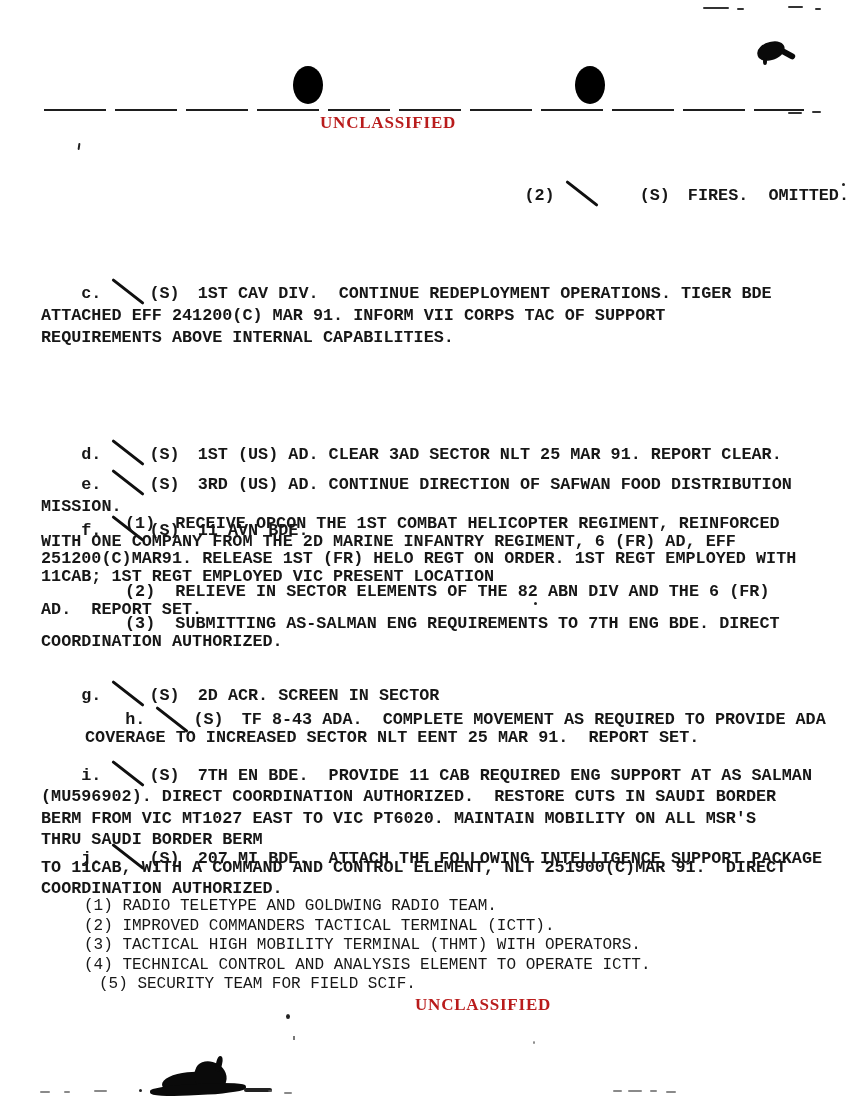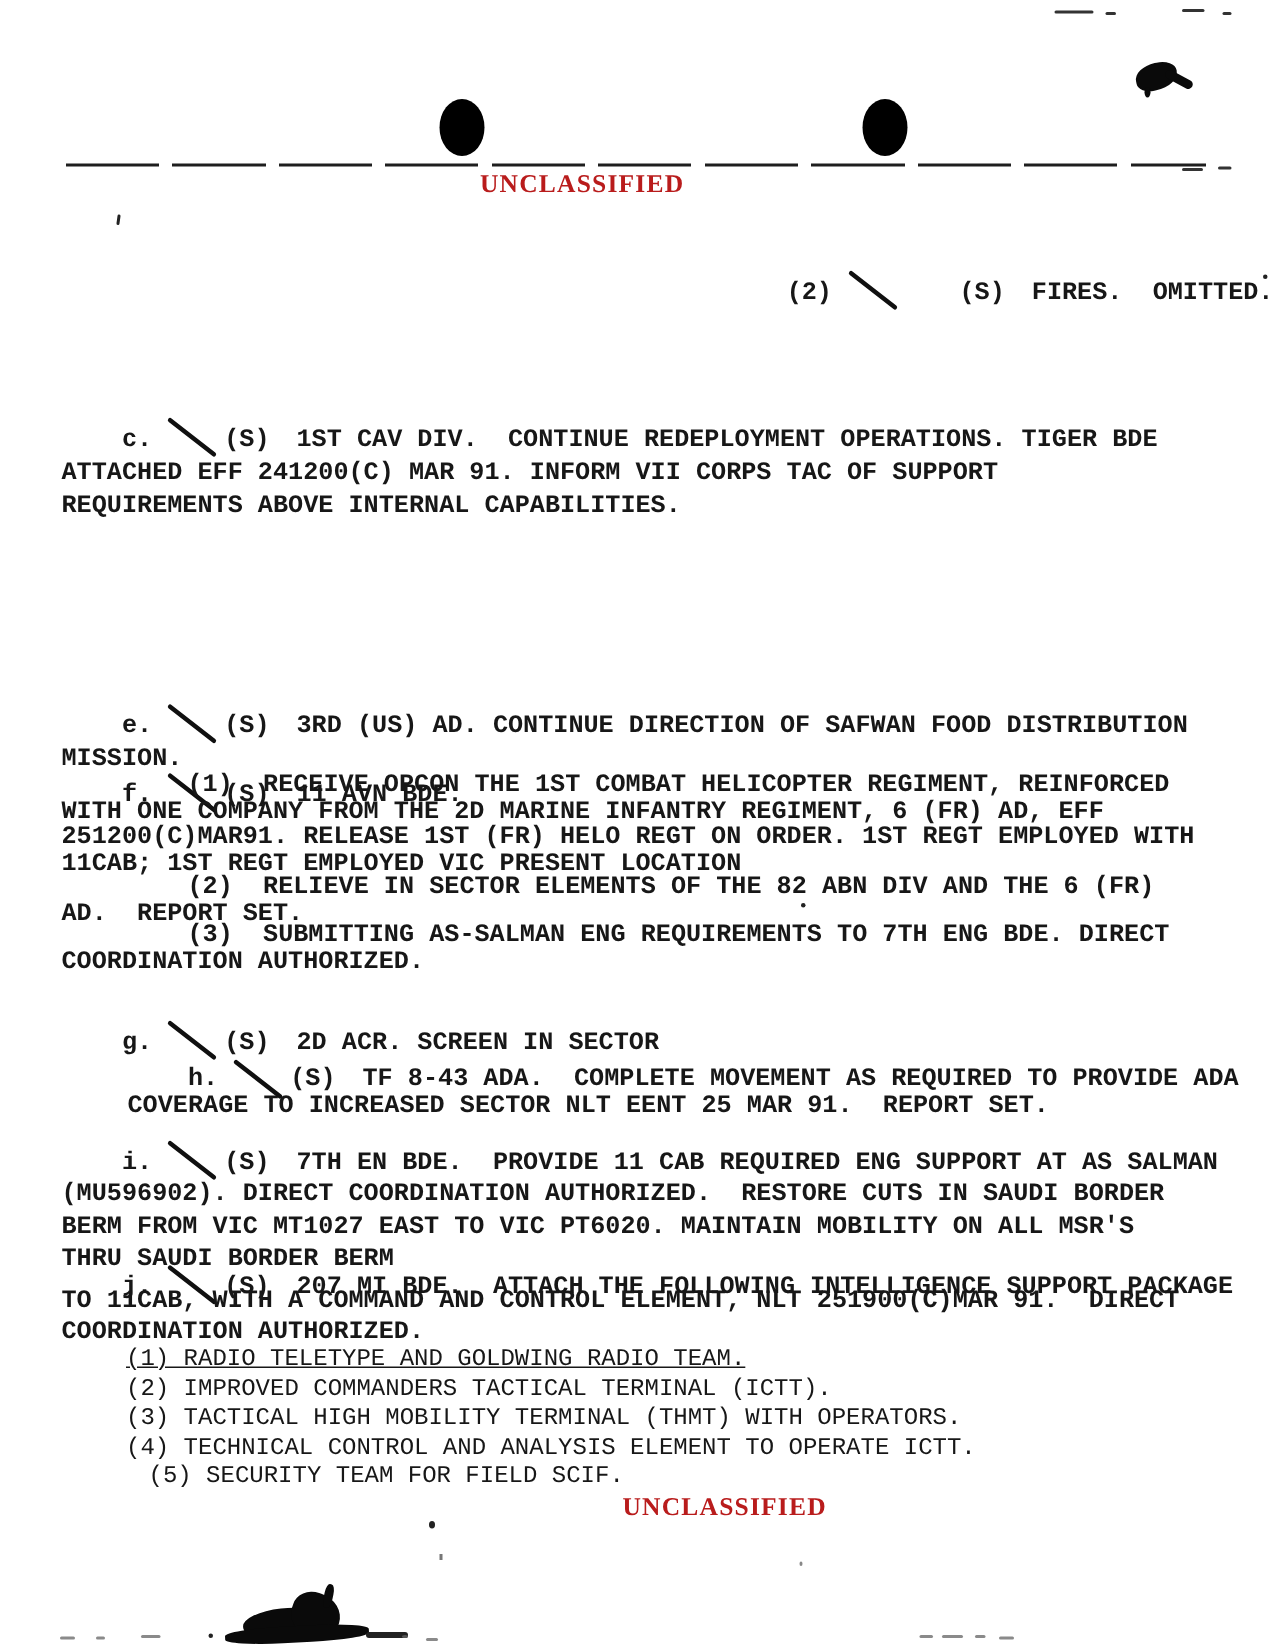--- a/index.html
+++ b/index.html
@@ -108,20 +108,23 @@
     <span class="lbl">(2)</span><span class="smark"><span>(S)</span></span><span class="txt">FIRES.  OMITTED.</span>
   </div>
 
 
   <div class="para ind-letter" style="top:261px;">
     <span class="lbl">c.</span><span class="smark"><span>(S)</span></span><span class="txt">1ST CAV DIV.  CONTINUE REDEPLOYMENT OPERATIONS. TIGER BDE
 ATTACHED EFF 241200(C) MAR 91. INFORM VII CORPS TAC OF SUPPORT
 REQUIREMENTS ABOVE INTERNAL CAPABILITIES.</span>
   </div>
 
+  <div class="para ind-letter" style="top:422px;">
+    <span class="lbl">d.</span><span class="smark"><span>(S)</span></span><span class="txt">1ST (US) AD. CLEAR 3AD SECTOR NLT 25 MAR 91. REPORT CLEAR.</span>
+  </div>
 
   <div class="para ind-letter" style="top:452px;">
     <span class="lbl">e.</span><span class="smark"><span>(S)</span></span><span class="txt">3RD (US) AD. CONTINUE DIRECTION OF SAFWAN FOOD DISTRIBUTION
 MISSION.</span>
   </div>
 
   <div class="para ind-letter" style="top:498px;">
     <span class="lbl">f.</span><span class="smark"><span>(S)</span></span><span class="txt">11 AVN BDE.</span>
   </div>
   <div class="item" style="top:515px;">(1)  RECEIVE OPCON THE 1ST COMBAT HELICOPTER REGIMENT, REINFORCED
@@ -147,21 +150,21 @@
 (MU596902). DIRECT COORDINATION AUTHORIZED.  RESTORE CUTS IN SAUDI BORDER
 BERM FROM VIC MT1027 EAST TO VIC PT6020. MAINTAIN MOBILITY ON ALL MSR'S
 THRU SAUDI BORDER BERM</span>
   </div>
 
   <div class="para ind-letter" style="top:826px;">
     <span class="lbl">j.</span><span class="smark"><span>(S)</span></span><span class="txt">207 MI BDE.  ATTACH THE FOLLOWING INTELLIGENCE SUPPORT PACKAGE</span>
   </div>
   <div class="cont lh21" style="top:857px;">TO 11CAB, WITH A COMMAND AND CONTROL ELEMENT, NLT 251900(C)MAR 91.  DIRECT
 COORDINATION AUTHORIZED.</div>
-  <div class="jitem" style="top:897px;position:absolute;text-decoration:underline;">(1)  RADIO TELETYPE AND GOLDWING RADIO TEAM.</div>
+  <div class="jitem" style="top:897px;position:absolute;">(1)  RADIO TELETYPE AND GOLDWING RADIO TEAM.</div>
   <div class="jitem" style="top:917px;position:absolute;">(2)  IMPROVED COMMANDERS TACTICAL TERMINAL (ICTT).</div>
   <div class="jitem" style="top:936px;position:absolute;">(3)  TACTICAL HIGH MOBILITY TERMINAL (THMT) WITH OPERATORS.</div>
   <div class="jitem" style="top:956px;position:absolute;">(4)  TECHNICAL CONTROL AND ANALYSIS ELEMENT TO OPERATE ICTT.</div>
   <div class="jitem" style="top:975px;position:absolute;padding-left:15px;">(5)  SECURITY TEAM FOR FIELD SCIF.</div>
 
   <div class="stamp" style="left:415px;top:995px;">UNCLASSIFIED</div>
 
   <div class="artifact dot" style="left:286px;top:1014px;width:4px;height:5px;"></div>
   <div class="artifact" style="left:293px;top:1036px;width:2px;height:4px;background:#777;"></div>
   <div class="artifact dot" style="left:533px;top:1041px;width:2px;height:3px;background:#888;"></div>

